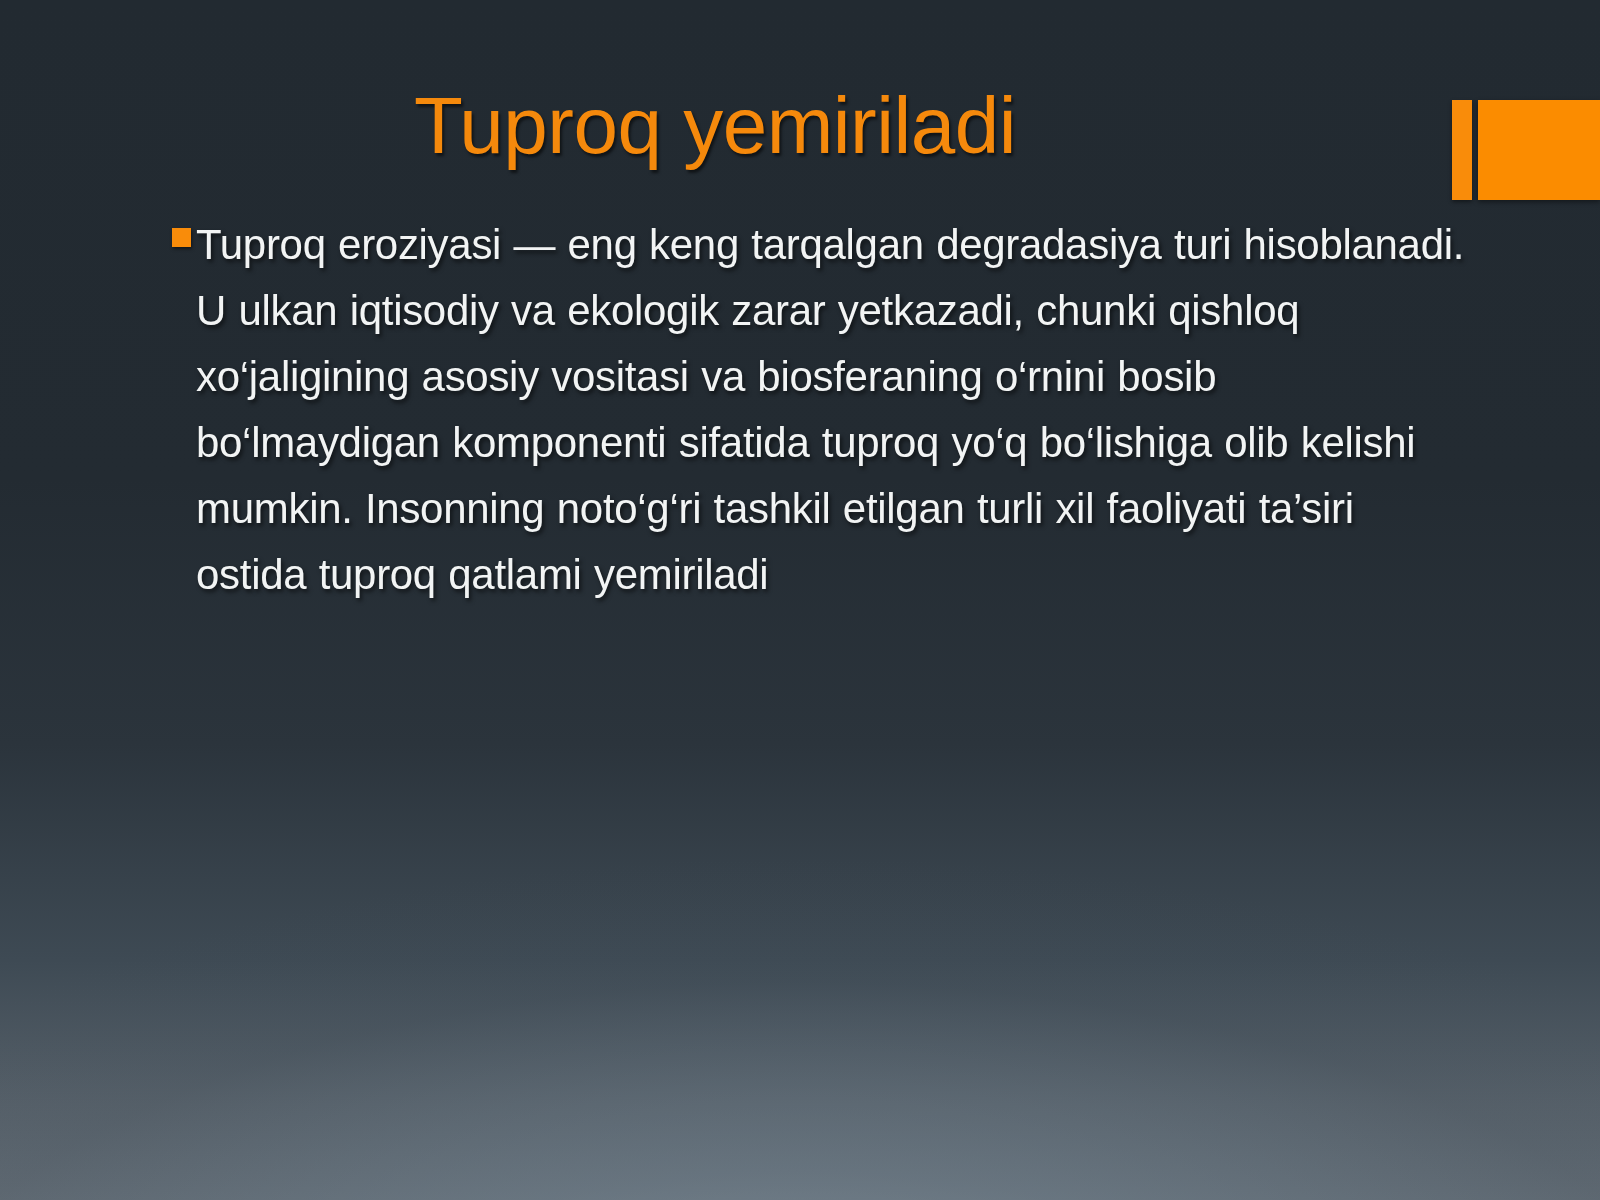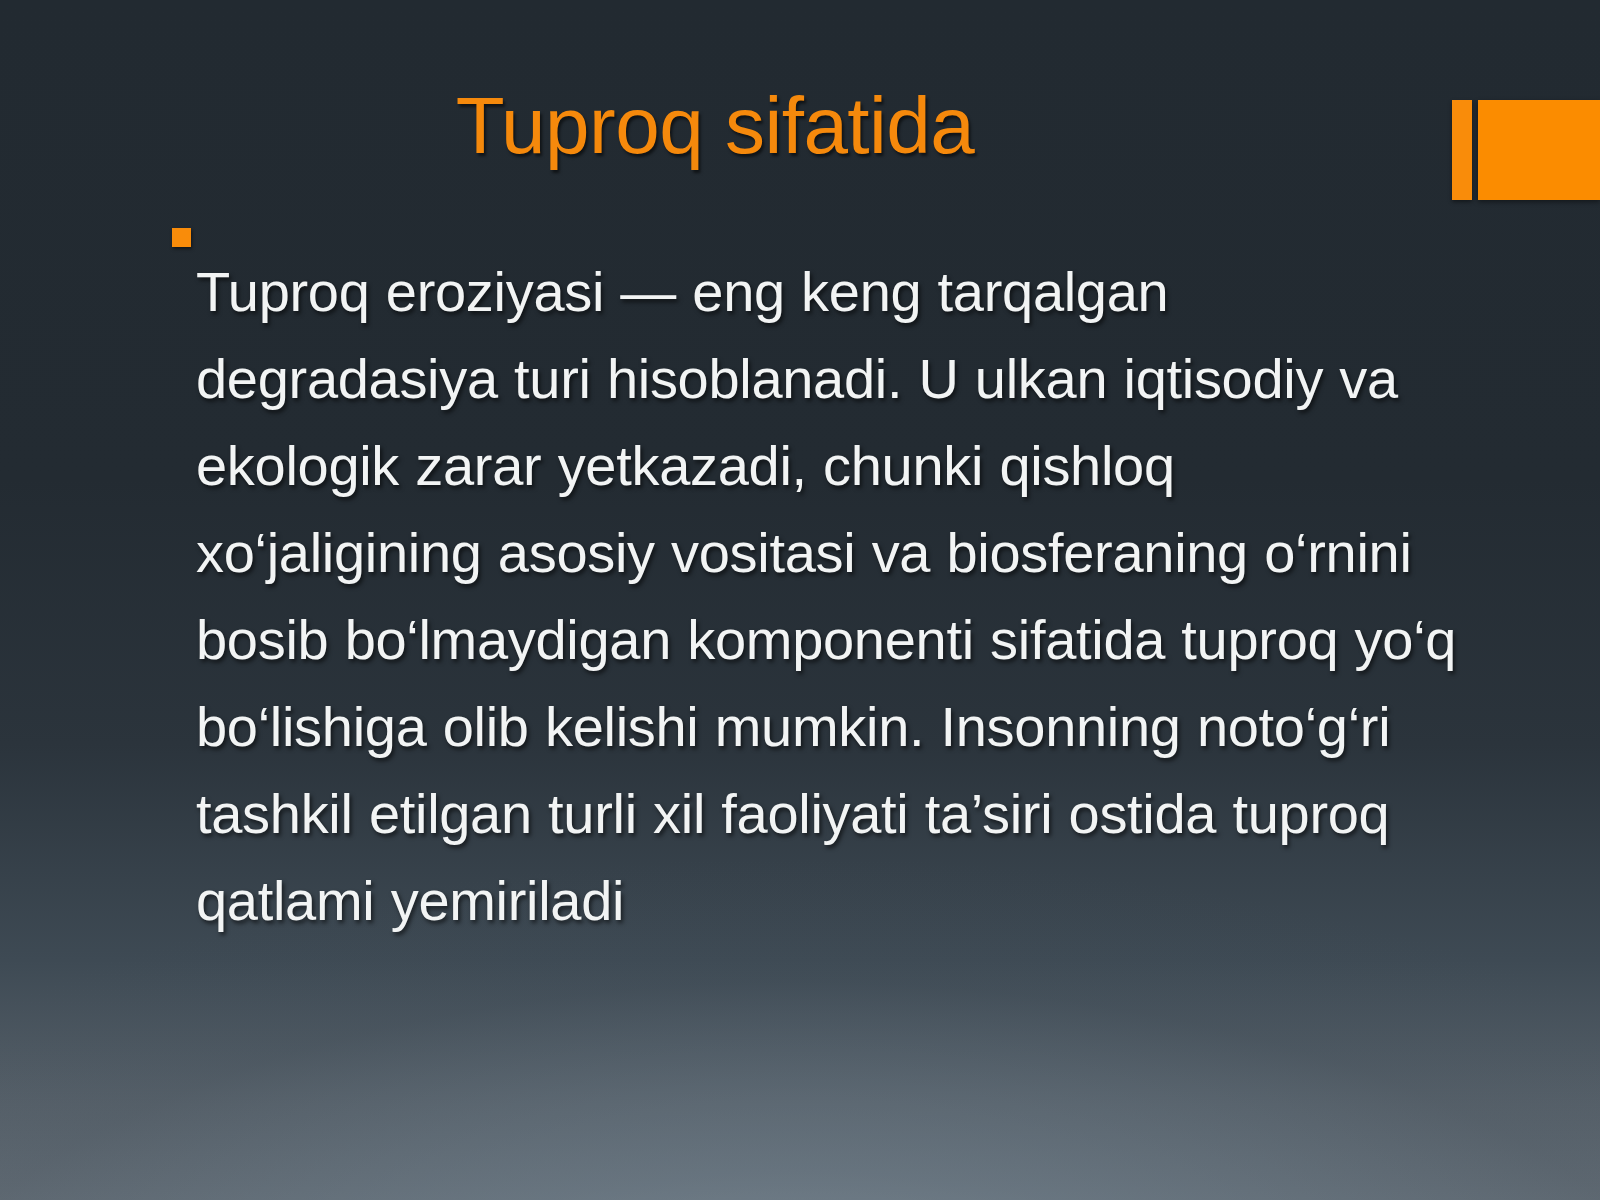--- a/index.html
+++ b/index.html
@@ -67,38 +67,37 @@
     flex: 0 0 auto;
     width: 19px;
     height: 19px;
     margin-top: 16px;
     background: #f98c0a;
     box-shadow: 1px 2px 3px rgba(0,0,0,0.5);
   }
   #body-text {
     flex: 1 1 auto;
     margin-left: 5px;
-    font-size: 56px;
-    line-height: 87px;
+    font-size: 42px;
+    line-height: 66px;
     color: #f2f4f4;
     text-shadow: 2px 3px 4px rgba(0,0,0,0.6);
     letter-spacing: -0.3px;
     word-spacing: 1px;
-    margin-top: 36px;
   }
 </style>
 </head>
 <body>
 
 <div id="slide">
 
   <div class="deco deco-thin"></div>
 
   <div class="deco deco-block"></div>
 
-  <div id="title">Tuproq sifatida</div>
+  <div id="title">Tuproq yemiriladi</div>
 
   <div id="body-block">
     <span class="bullet-marker"></span>
     <div id="body-text">Tuproq eroziyasi — eng keng tarqalgan degradasiya turi hisoblanadi. U ulkan iqtisodiy va ekologik zarar yetkazadi, chunki qishloq xo‘jaligining asosiy vositasi va biosferaning o‘rnini bosib bo‘lmaydigan komponenti sifatida tuproq yo‘q bo‘lishiga olib kelishi mumkin. Insonning noto‘g‘ri tashkil etilgan turli xil faoliyati ta’siri ostida tuproq qatlami yemiriladi</div>
   </div>
 
 </div>
 
 </body></html>

